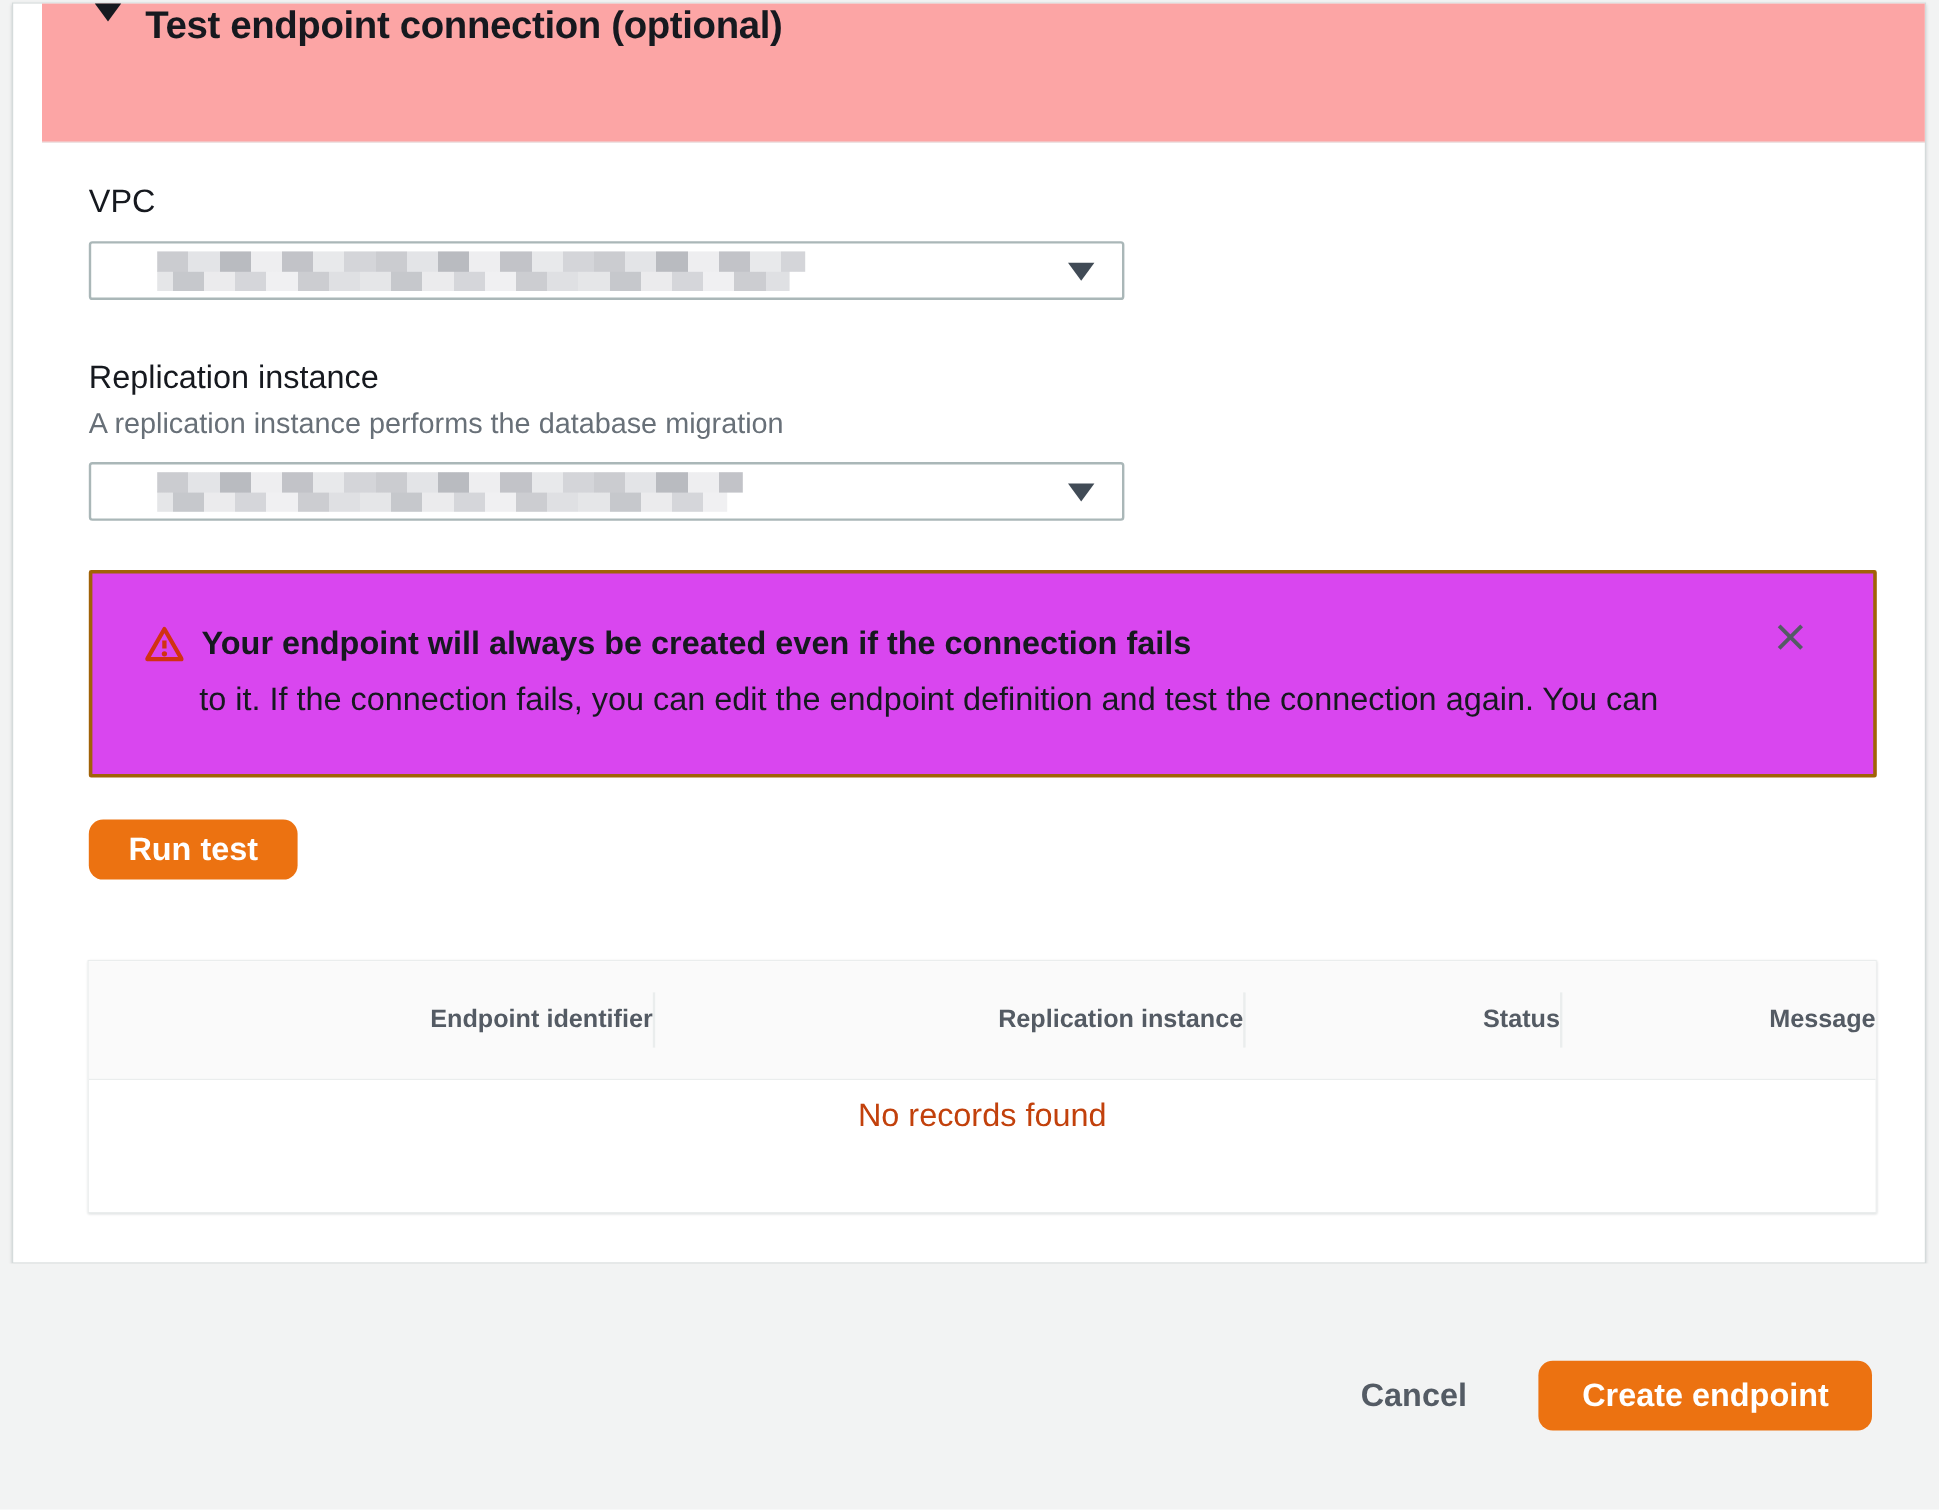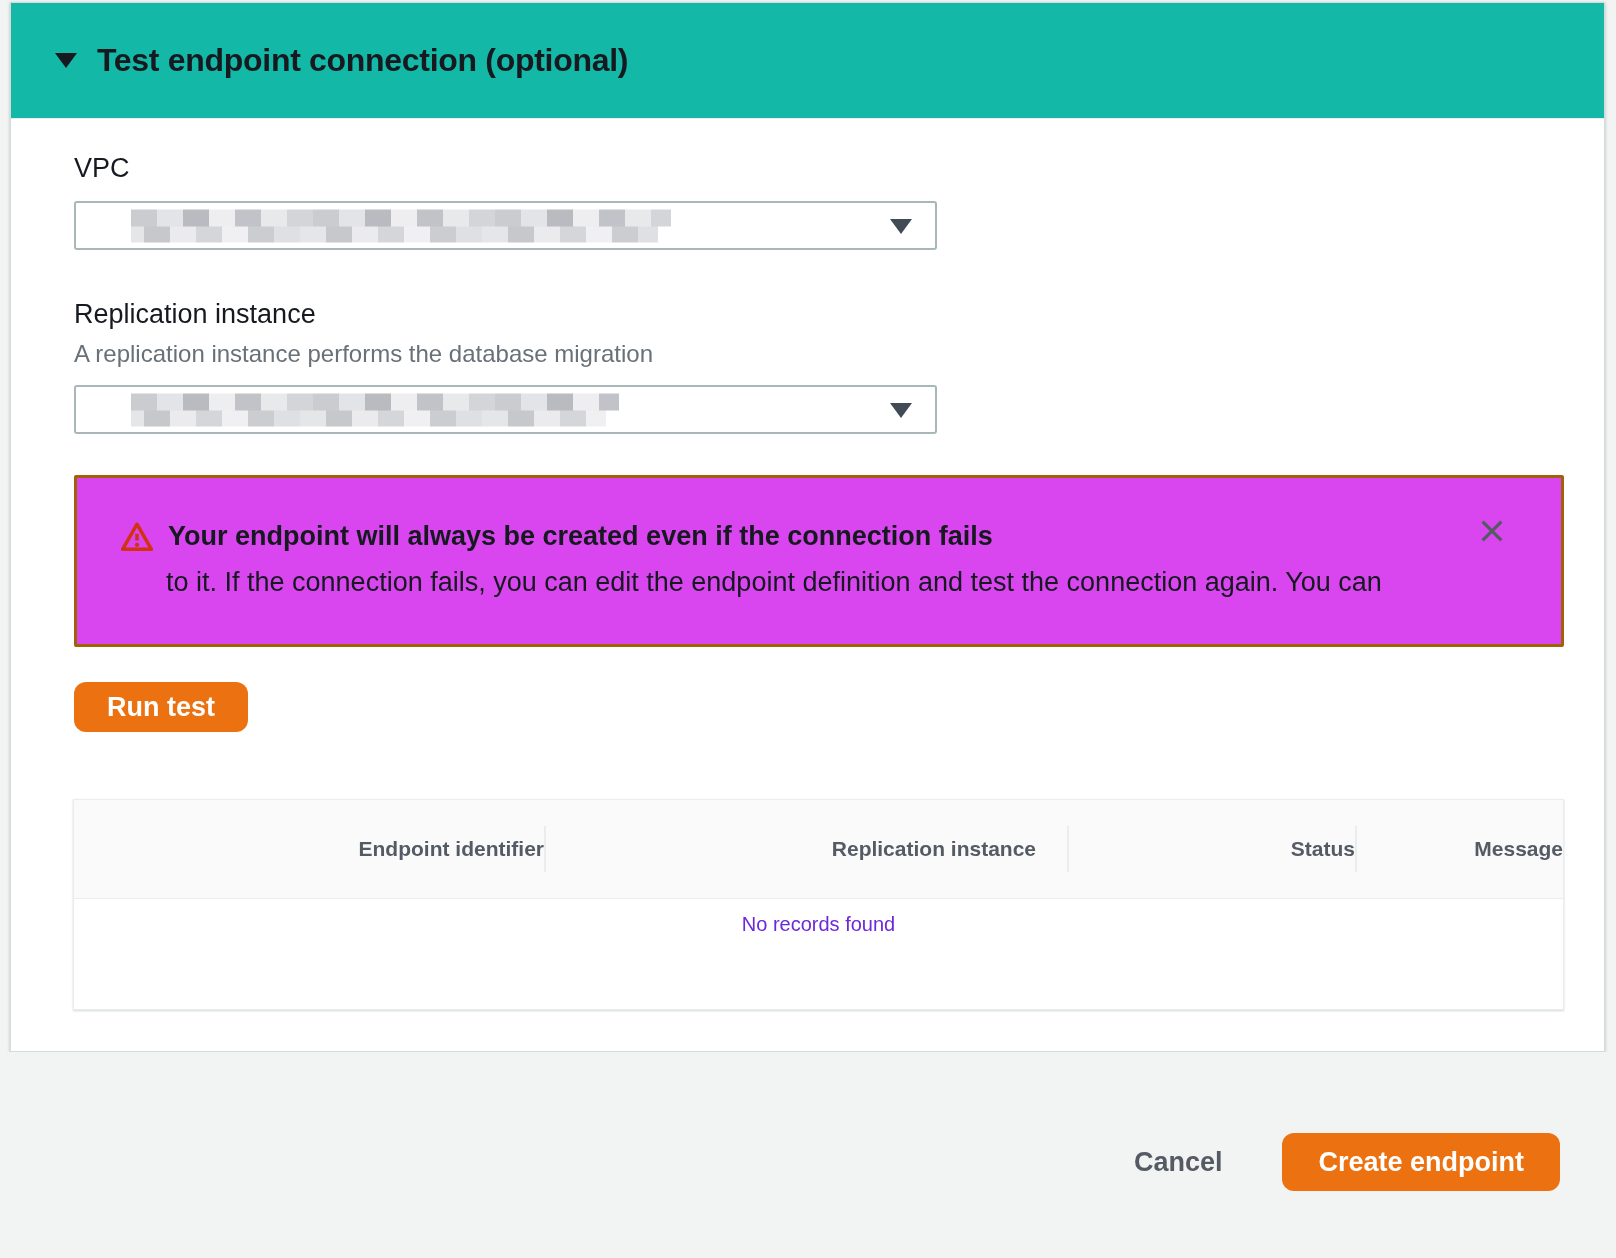--- a/index.html
+++ b/index.html
@@ -10,22 +10,22 @@
     color:#16191f;
   }
   
   .card{
     margin:2px 11px 0 10px;
     background:#ffffff;
     border:1px solid #d5dbdb;
     box-shadow:0 1px 3px rgba(0,28,36,.25);
   }
   .card-header{
-    height:115px;background:#14b8a6;border-bottom:1px solid #eaeded;
-    display:flex;align-items:center;padding:0 44px;cursor:pointer;
+    height:115px;background:#fca5a5;border-bottom:1px solid #eaeded;
+    display:flex;align-items:flex-start;padding:0 44px;cursor:pointer;margin-left:24px;
   }
   .tri-header{
     width:0;height:0;flex:none;
     border-left:11px solid transparent;border-right:11px solid transparent;
     border-top:15px solid #16191f;
   }
   .card-title{
     font-size:32px;font-weight:700;margin:0 0 0 20px;letter-spacing:-.3px;color:#16191f;
   }
   .card-body{padding:34px 40px 41px 63px;}
@@ -85,29 +85,29 @@
   .table-head{
     display:flex;align-items:center;height:98px;
     background:#fafafa;border-bottom:1px solid #eaeded;
   }
   .th{
     box-sizing:border-box;flex:none;padding-left:41px;position:relative;
     font-size:21px;font-weight:700;color:#545b64;white-space:nowrap;text-align:right;
   }
   .th-1{width:470px;}
   .th-2{width:492px;}
-  .th-3{width:288px;margin-left:31px;}
+  .th-3{width:264px;}
   .th-4{flex:1;}
   .th + .th::before{
     content:"";position:absolute;left:0;top:50%;transform:translateY(-50%);
     width:2px;height:46px;background:#eaeded;
   }
   .table-empty{
     height:110px;display:flex;justify-content:center;align-items:flex-start;
-    padding-top:14px;box-sizing:border-box;font-size:20px;color:#6d28d9;
+    padding-top:14px;box-sizing:border-box;font-size:27px;color:#c2410c;
   }
 
   
   .footer{background:#f2f3f3;}
   .footer-row{
     display:flex;align-items:center;justify-content:flex-end;
     padding-top:81px;padding-right:56px;
   }
   .btn-link{
     background:none;border:0;padding:0;margin-right:60px;cursor:pointer;

